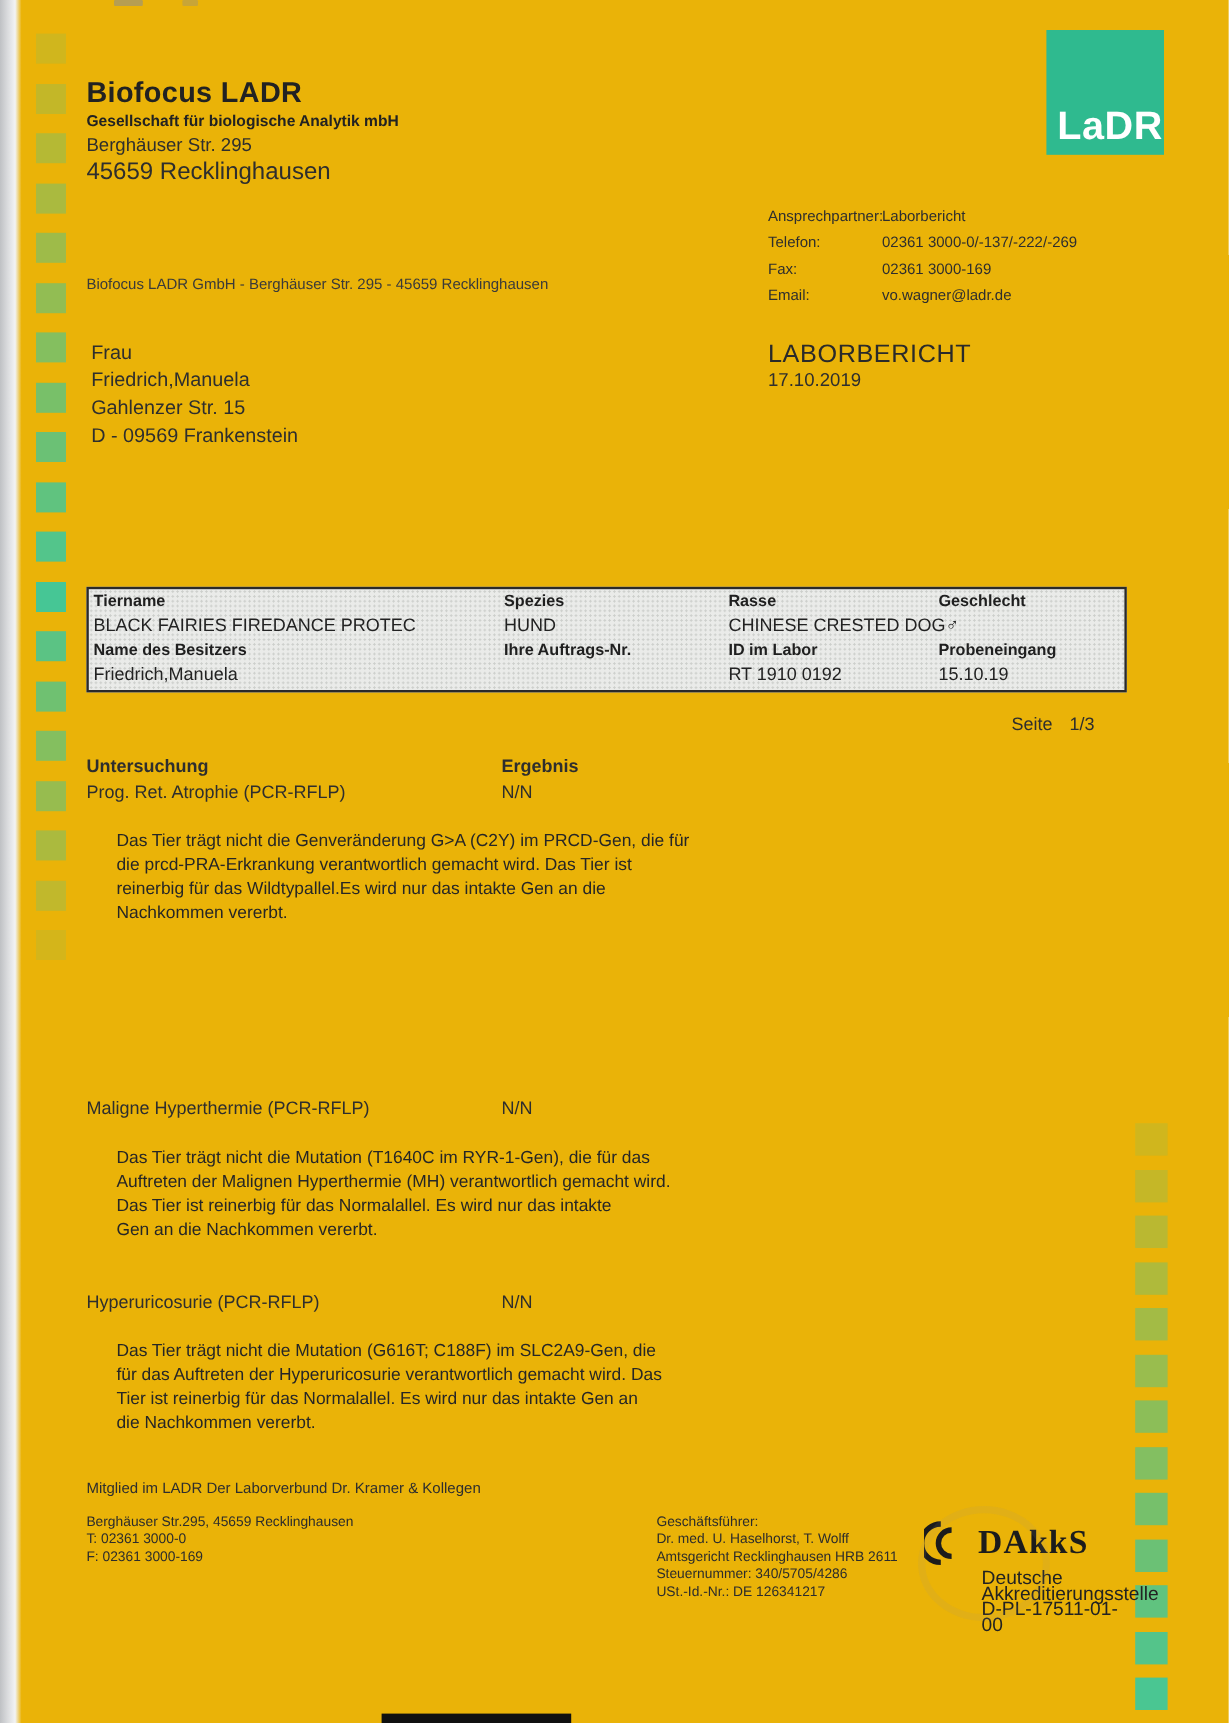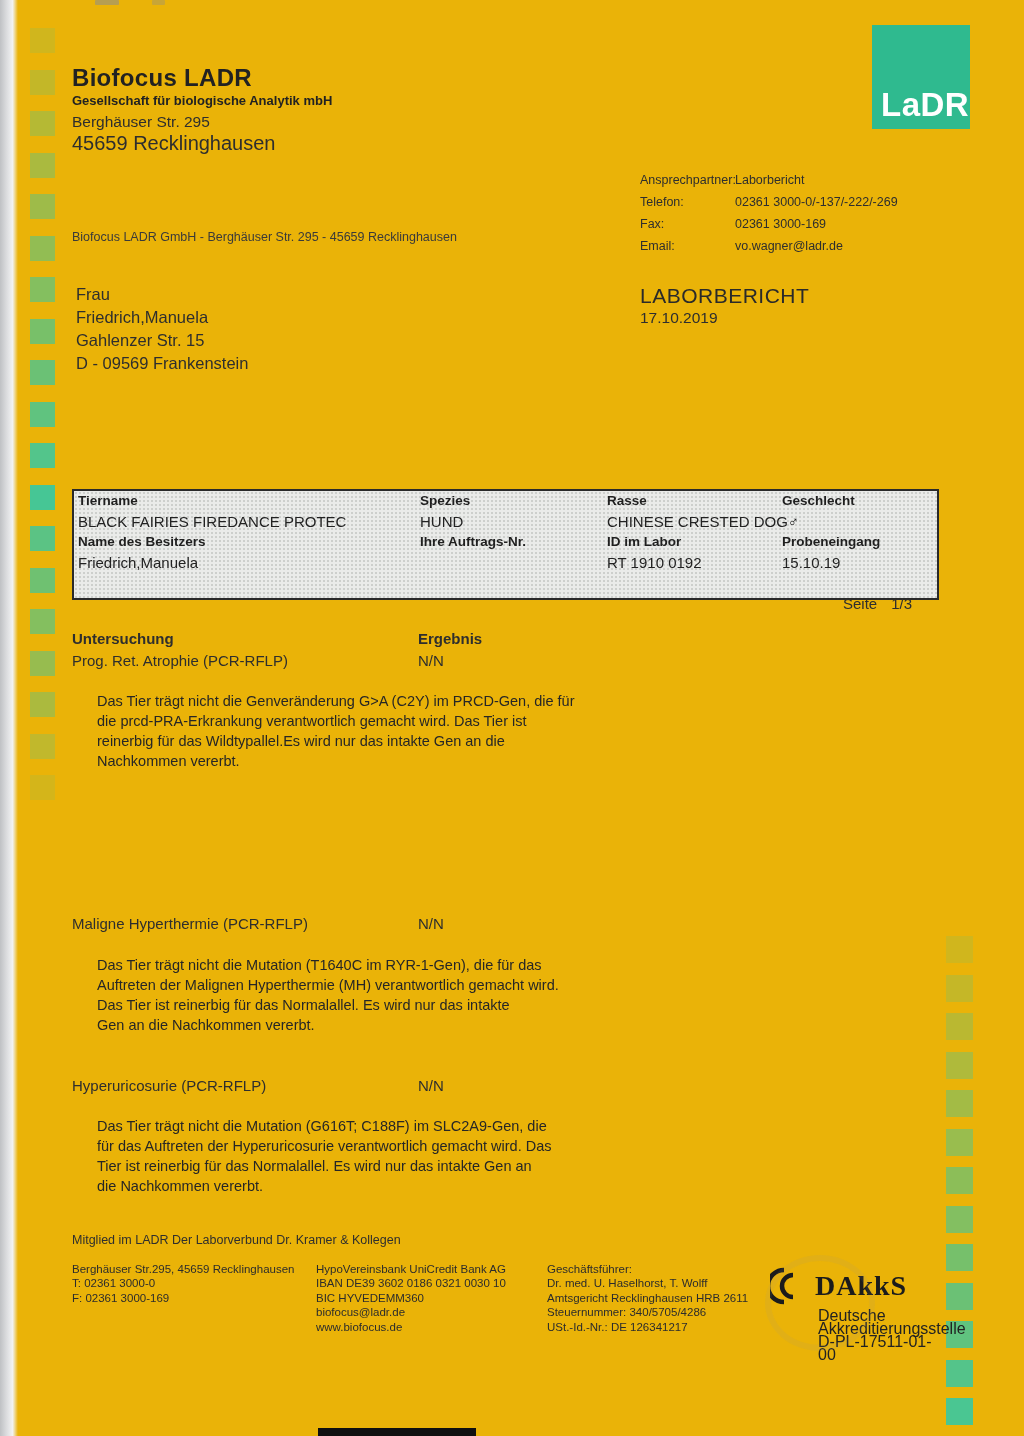--- a/index.html
+++ b/index.html
@@ -38,21 +38,21 @@
   .contact-value { }
 
   #sender-line { left:72px; top:230px; font-size:12.5px; color:#3a3a3a; }
 
   #recipient { left:76px; top:283px; font-size:16.5px; line-height:23px; }
 
   #report-title { left:640px; top:284px; font-size:21px; letter-spacing:0.5px; color:#2a2a2a; }
   #report-date { left:640px; top:309px; font-size:15.5px; }
 
   
-  #animal-table { left:72px; top:489px; width:867px; height:111px;
+  #animal-table { left:72px; top:489px; width:867px; height:88px;
     border:2.5px solid #2a2a2a;
     background-color:#eaebe9;
     background-image:radial-gradient(#cdcfcc 0.9px, rgba(0,0,0,0) 1px);
     background-size:4px 4px; }
   .tbl-cell { position:absolute; white-space:nowrap; }
   .tbl-head { font-weight:bold; font-size:13.5px; color:#1f1f1f; }
   .tbl-val { font-size:15px; color:#222; }
   #male-symbol { font-size:15px; }
 
   #seite-row { left:843px; top:595px; font-size:15px; }
@@ -216,25 +216,20 @@
 Tier ist reinerbig für das Normalallel. Es wird nur das intakte Gen an
 die Nachkommen vererbt.</div>
 
   <div id="member-line" class="abs">Mitglied im LADR Der Laborverbund Dr. Kramer &amp; Kollegen</div>
 
   <div id="footer-col1" class="abs footer-col">
     <div class="pre">Berghäuser Str.295, 45659 Recklinghausen
 T: 02361 3000-0
 F: 02361 3000-169</div>
   </div>
-  <div id="footer-col2" class="abs footer-col pre">HypoVereinsbank UniCredit Bank AG
-IBAN DE39 3602 0186 0321 0030 10
-BIC HYVEDEMM360
-biofocus@ladr.de
-www.biofocus.de</div>
   <div id="footer-col3" class="abs footer-col pre">Geschäftsführer:
 Dr. med. U. Haselhorst, T. Wolff
 Amtsgericht Recklinghausen HRB 2611
 Steuernummer: 340/5705/4286
 USt.-Id.-Nr.: DE 126341217</div>
 
   <div id="dakks" class="abs">
     <div id="dakks-ring"></div>
     <div id="dakks-top">
       <svg width="30" height="38" viewBox="0 0 30 38">

